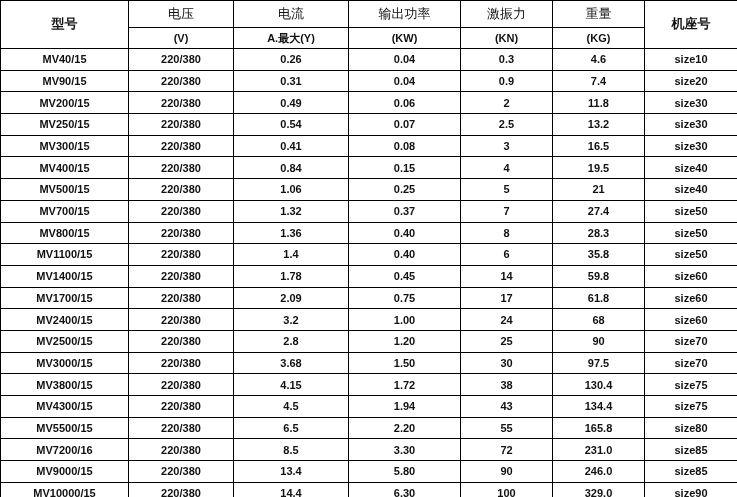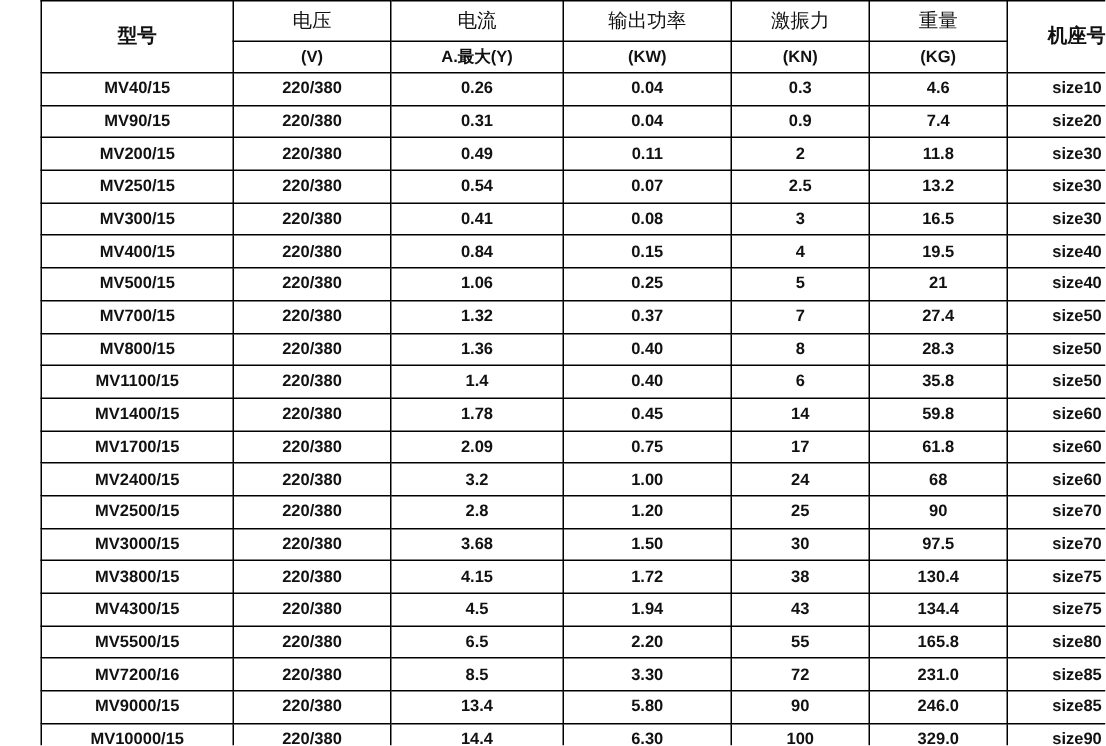--- a/index.html
+++ b/index.html
@@ -10,21 +10,20 @@
   body {
     font-family: "Liberation Sans", sans-serif;
     color: #000000;
   }
   .sheet {
     width: 737px;
     height: 497px;
     box-sizing: border-box;
     background: #ffffff;
     overflow: hidden;
-    padding-left: 27px;
   }
   table.spec {
     border-collapse: collapse;
     width: 737px;
     table-layout: fixed;
   }
   table.spec th,
   table.spec td {
     border: 1px solid #000000;
     text-align: center;
@@ -108,21 +107,21 @@
         <td>0.31</td>
         <td>0.04</td>
         <td>0.9</td>
         <td>7.4</td>
         <td>size20</td>
       </tr>
       <tr>
         <td>MV200/15</td>
         <td>220/380</td>
         <td>0.49</td>
-        <td>0.11</td>
+        <td>0.06</td>
         <td>2</td>
         <td>11.8</td>
         <td>size30</td>
       </tr>
       <tr>
         <td>MV250/15</td>
         <td>220/380</td>
         <td>0.54</td>
         <td>0.07</td>
         <td>2.5</td>

